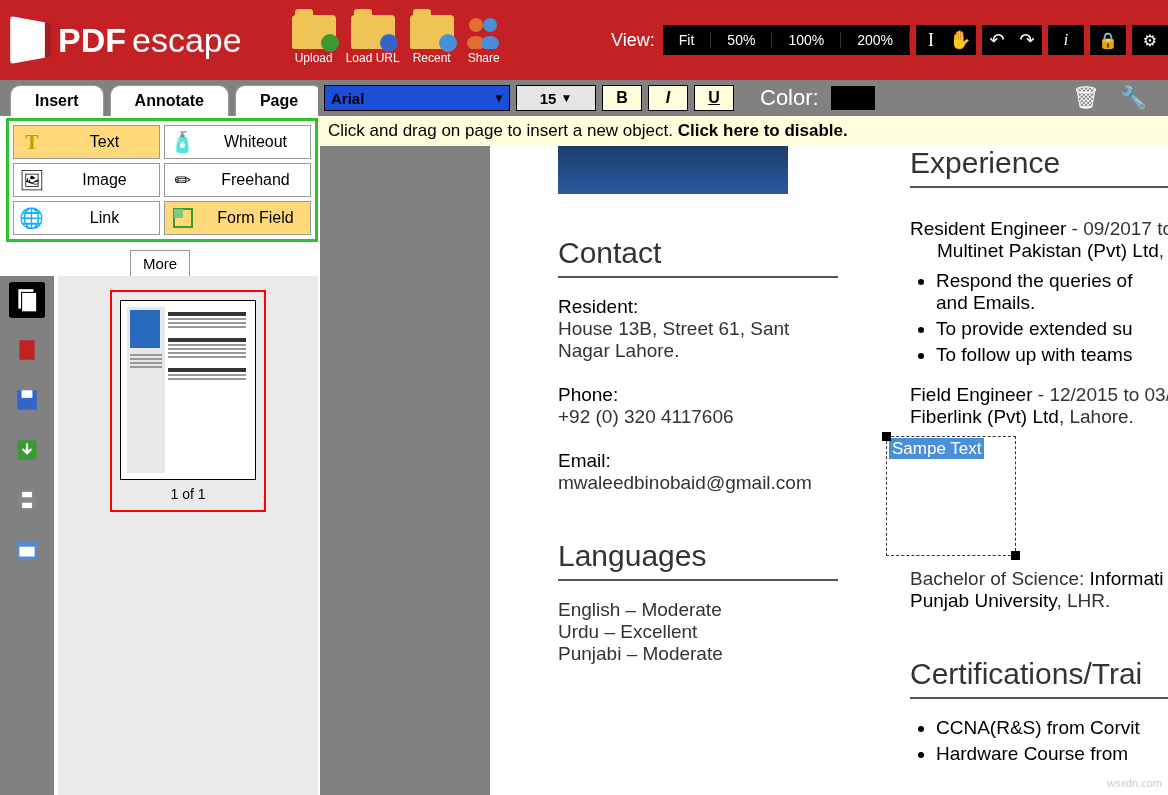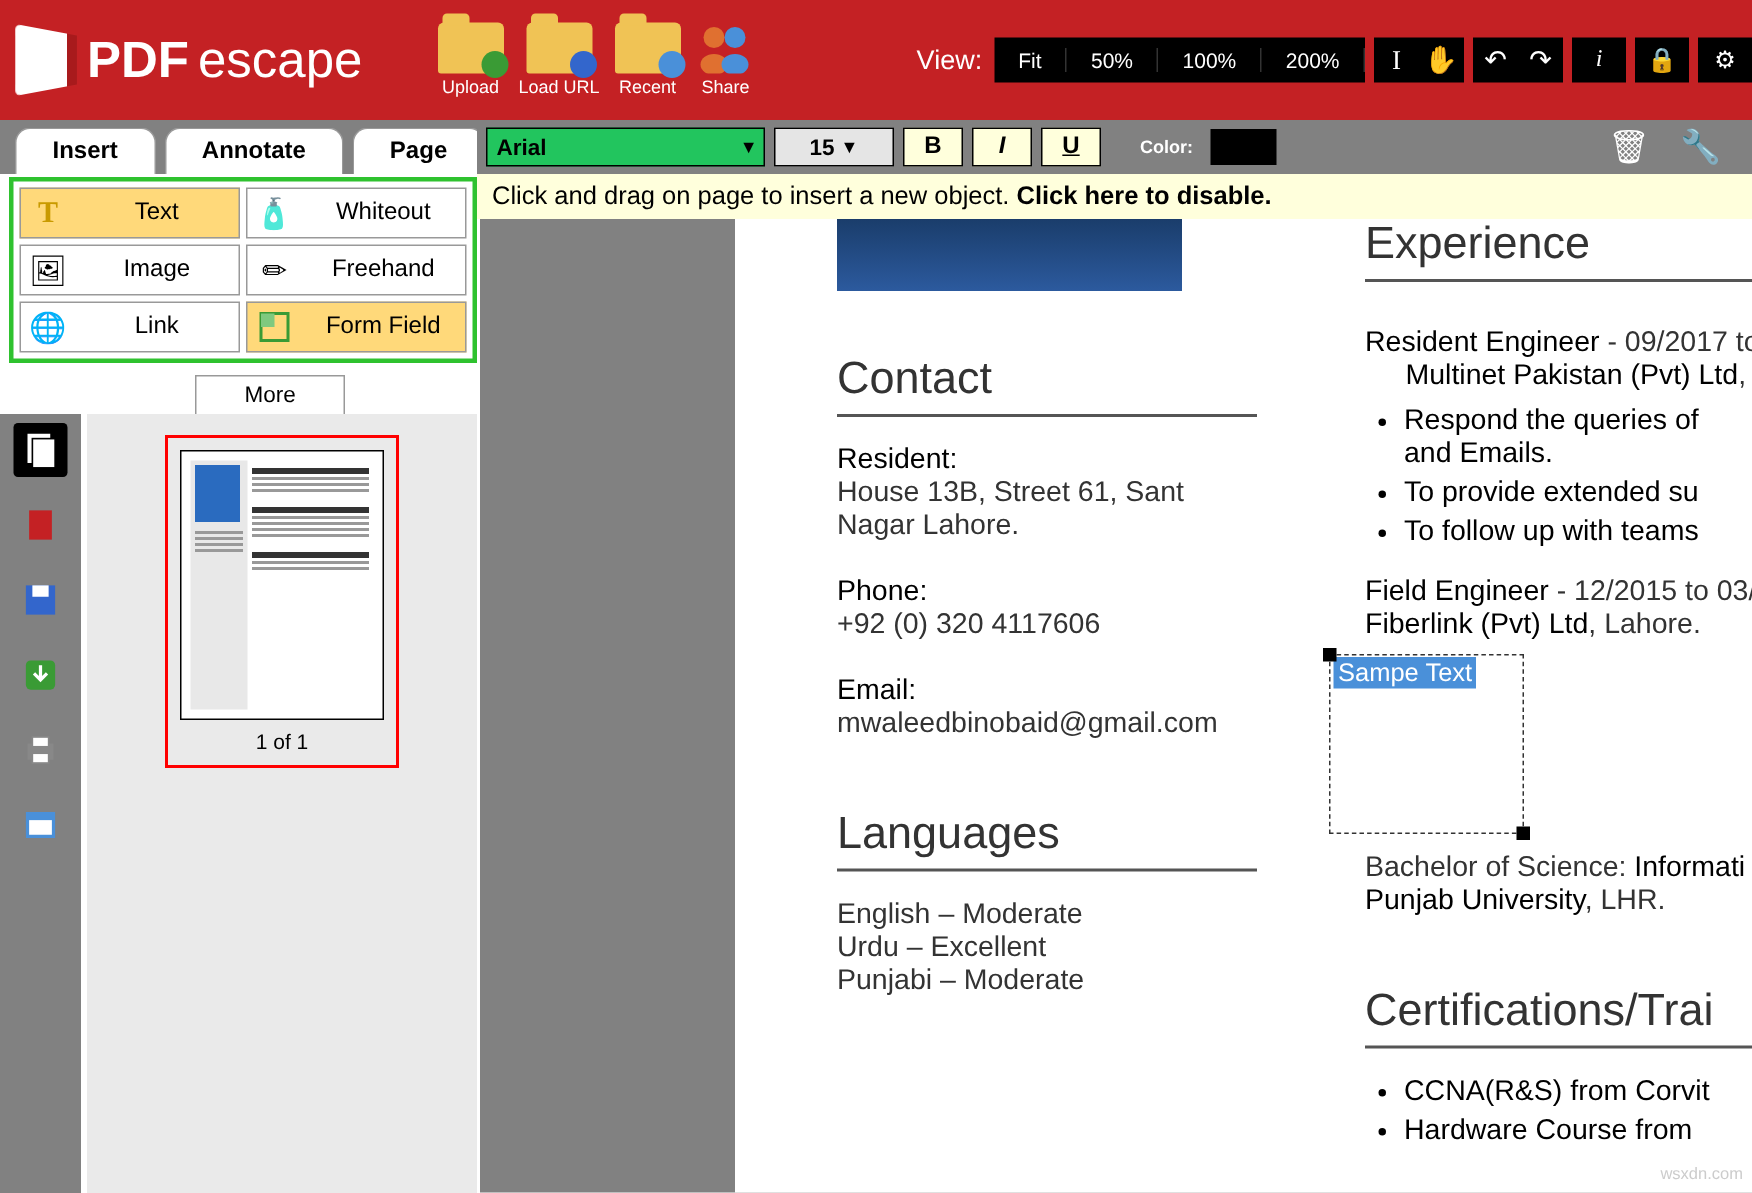--- a/index.html
+++ b/index.html
@@ -28,40 +28,40 @@
 .zoom-btn { color: #fff; padding: 0 16px; font-size: 14px; border-right: 1px solid #333; cursor:pointer; }
 .cursor-tools { background: #000; margin-left: 6px; display: flex; height: 30px; align-items:center;}
 .ct { width: 30px; color: #fff; text-align:center; font-size:18px; cursor:pointer; }
 .undo-redo { background: #000; margin-left:6px; display:flex; height:30px; align-items:center; }
 .icon-btn-dark { background:#000; color:#fff; width:36px; height:30px; display:flex;align-items:center;justify-content:center;margin-left:6px;font-size:16px;cursor:pointer;font-style:italic;font-family:serif;}
 
 .tab-row { background: #818181; height: 36px; display: flex; align-items: flex-end; padding-left: 10px; gap: 6px; }
 .tab { background: #fff; padding: 6px 24px; border-radius: 10px 10px 0 0; font-size: 16px; font-weight: bold; border:1px solid #999; border-bottom:none; cursor:pointer; }
 
 .fmt-bar { position:absolute; left:318px; top:80px; right:0; height:36px; background:#818181; display:flex; align-items:center; padding:0 6px; gap:6px;}
-.font-select{ background:#22c55e; border:1px solid #000; height:26px; width:186px; display:flex; align-items:center; padding:0 6px; font-weight:bold; font-size:15px; position:relative;}
+.font-select{ background:#1d4ed8; border:1px solid #000; height:26px; width:186px; display:flex; align-items:center; padding:0 6px; font-weight:bold; font-size:15px; position:relative;}
 .font-select::after{content:'▼';position:absolute;right:4px;font-size:12px;}
 .size-select{ background:#e5e5e5; border:1px solid #000; height:26px; width:80px; display:flex;align-items:center;justify-content:center;font-weight:bold;font-size:15px;}
 .size-select::after{content:'▼';margin-left:4px;font-size:12px;}
 .fmt-btn{ background:#ffffdc; border:1px solid #000; height:26px; width:40px; display:flex;align-items:center;justify-content:center;font-weight:bold;font-size:16px;}
 .fmt-btn.i{font-style:italic;}
 .fmt-btn.u{text-decoration:underline;}
-.color-lbl{color:#fff;margin-left:20px;font-size:12px;font-weight:bold;}
+.color-lbl{color:#fff;margin-left:20px;font-size:22px;}
 .color-swatch{width:44px;height:24px;background:#000;margin-left:6px;}
 .trash,.wrench{color:#fff;font-size:22px;margin-left:auto;width:36px;text-align:center;}
 
 .hint-bar { position:absolute; left:318px; top:116px; right:0; height:30px; background:#ffffdc; display:flex; align-items:center;padding:0 10px; font-size:17px;}
 .hint-bar .bold{font-weight:bold;}
 
 .tool-panel { position:absolute; left:6px; top:118px; width:312px; border:3px solid #2fc22f; padding:4px; display:grid; grid-template-columns:1fr 1fr; gap:4px; background:#fff;}
 .tool-item{display:flex;align-items:center;border:1px solid #999;height:34px;cursor:pointer;}
 .tool-item .ticon{width:36px;display:flex;align-items:center;justify-content:center;font-size:20px;}
 .tool-item .tlbl{flex:1;text-align:center;font-size:16px;}
 .tool-item.active{background:#ffd97a;}
-.more-btn{border:1px solid #999;padding:4px 32px;font-size:15px;cursor:pointer;}
+.more-btn{border:1px solid #999;padding:4px 12px;font-size:15px;cursor:pointer;}
 .more-wrap{position:absolute;left:130px;top:250px;}
 
 .arrow{position:absolute;left:340px;top:200px;width:180px;height:16px;}
 .arrow .line{height:5px;background:#35c235;position:absolute;top:6px;left:16px;right:0;}
 .arrow .head{width:0;height:0;border-right:18px solid #35c235;border-top:9px solid transparent;border-bottom:9px solid transparent;position:absolute;left:0;top:0;}
 
 .side-icons{position:absolute;left:0;top:276px;width:54px;background:#818181;padding:6px 0;display:flex;flex-direction:column;gap:14px;align-items:center;height:520px;}
 .si{width:36px;height:36px;display:flex;align-items:center;justify-content:center;border-radius:3px;cursor:pointer;}
 .si.active{background:#000;}
 .si svg{width:26px;height:26px;}

